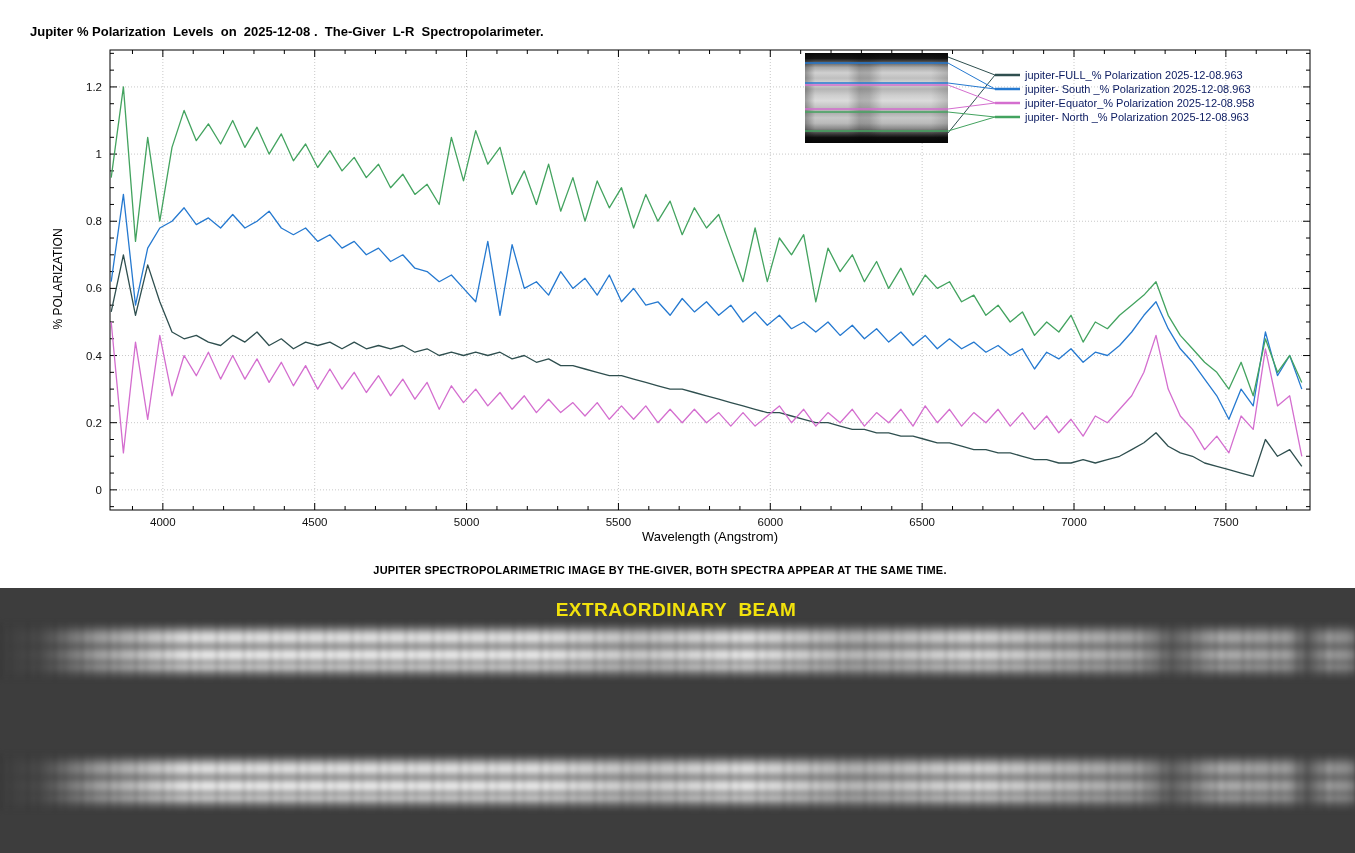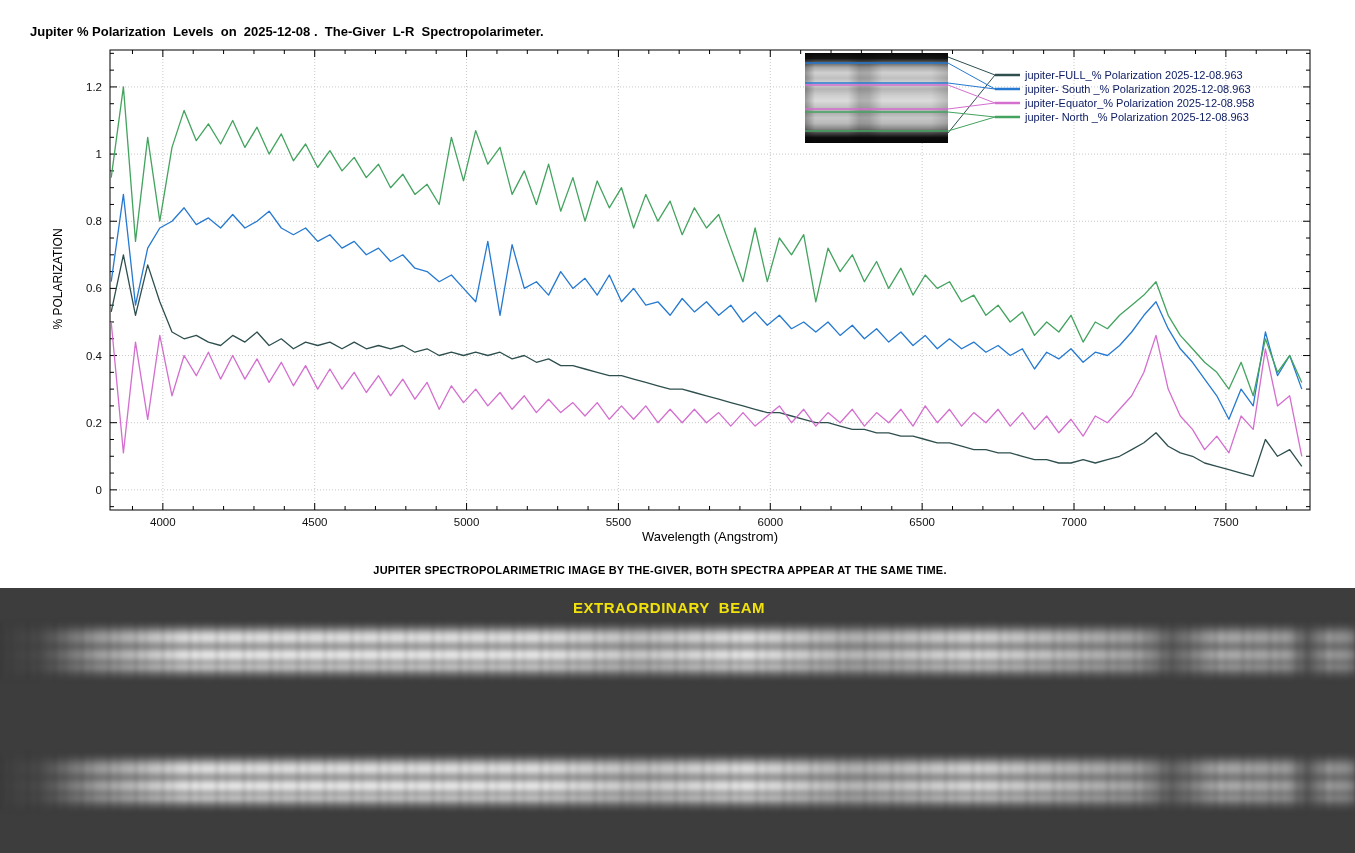--- a/index.html
+++ b/index.html
@@ -8,21 +8,21 @@
   .chart-title{position:absolute;top:24px;left:0;width:1355px;text-align:left;
     font-size:13px;font-weight:bold;color:#000;white-space:pre;padding-left:30px;}
   .xlabel{position:absolute;top:529px;left:110px;width:1200px;text-align:center;
     font-size:13px;color:#000;}
   .ylabel{position:absolute;left:-57px;top:272px;width:230px;text-align:center;
     font-size:12px;color:#000;transform:rotate(-90deg);}
   svg{position:absolute;top:0;left:0;}
   .caption{position:absolute;top:564px;left:0;width:1320px;text-align:center;
     font-size:11px;font-weight:bold;color:#000;letter-spacing:.2px;}
   .panel{position:absolute;top:588px;left:0;width:1355px;height:265px;background:#3d3d3d;}
-  .beam-label{position:absolute;left:9px;width:1320px;text-align:center;font-size:15px;
+  .beam-label{position:absolute;left:16px;width:1320px;text-align:center;font-size:19px;
     font-weight:bold;color:#f2e20c;letter-spacing:.5px;white-space:pre;}
   #beam1-label{top:11px;}
   #beam2-label{top:148px;margin-top:47px;}
   .beam-band{position:absolute;left:0;width:1355px;height:58px;filter:blur(2px);
     background:
       repeating-linear-gradient(90deg, rgba(25,25,25,.22) 0px 2px, rgba(255,255,255,0) 2px 10px,
         rgba(25,25,25,.13) 10px 12px, rgba(255,255,255,0) 12px 27px),
       linear-gradient(90deg, rgba(61,61,61,1) 0%, rgba(61,61,61,.92) 3%, rgba(61,61,61,.45) 7%,
         rgba(61,61,61,0) 14%, rgba(61,61,61,0) 40%, rgba(61,61,61,.18) 47%, rgba(61,61,61,0) 55%,
         rgba(61,61,61,.28) 63%, rgba(61,61,61,.08) 72%, rgba(61,61,61,.40) 84%,

